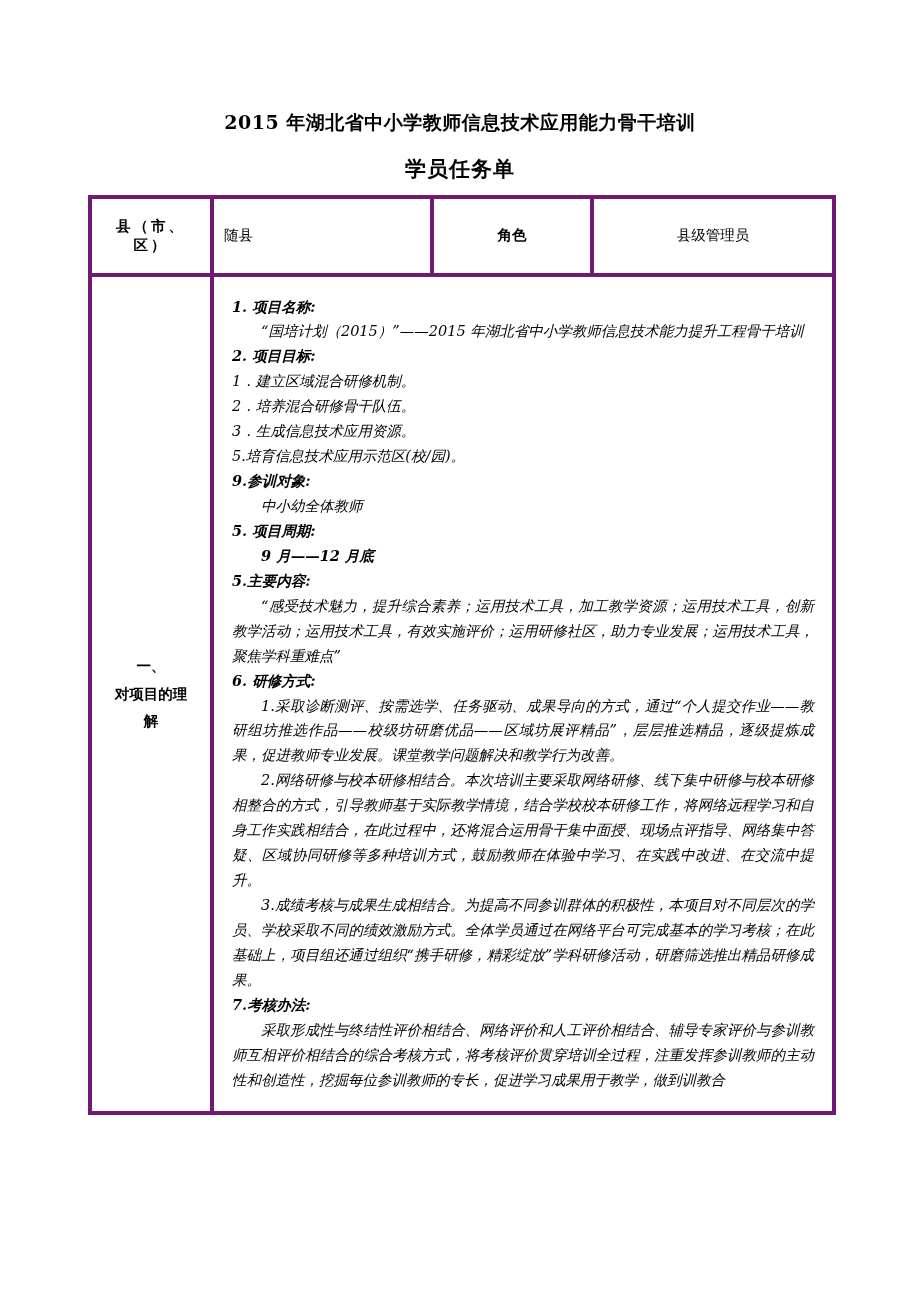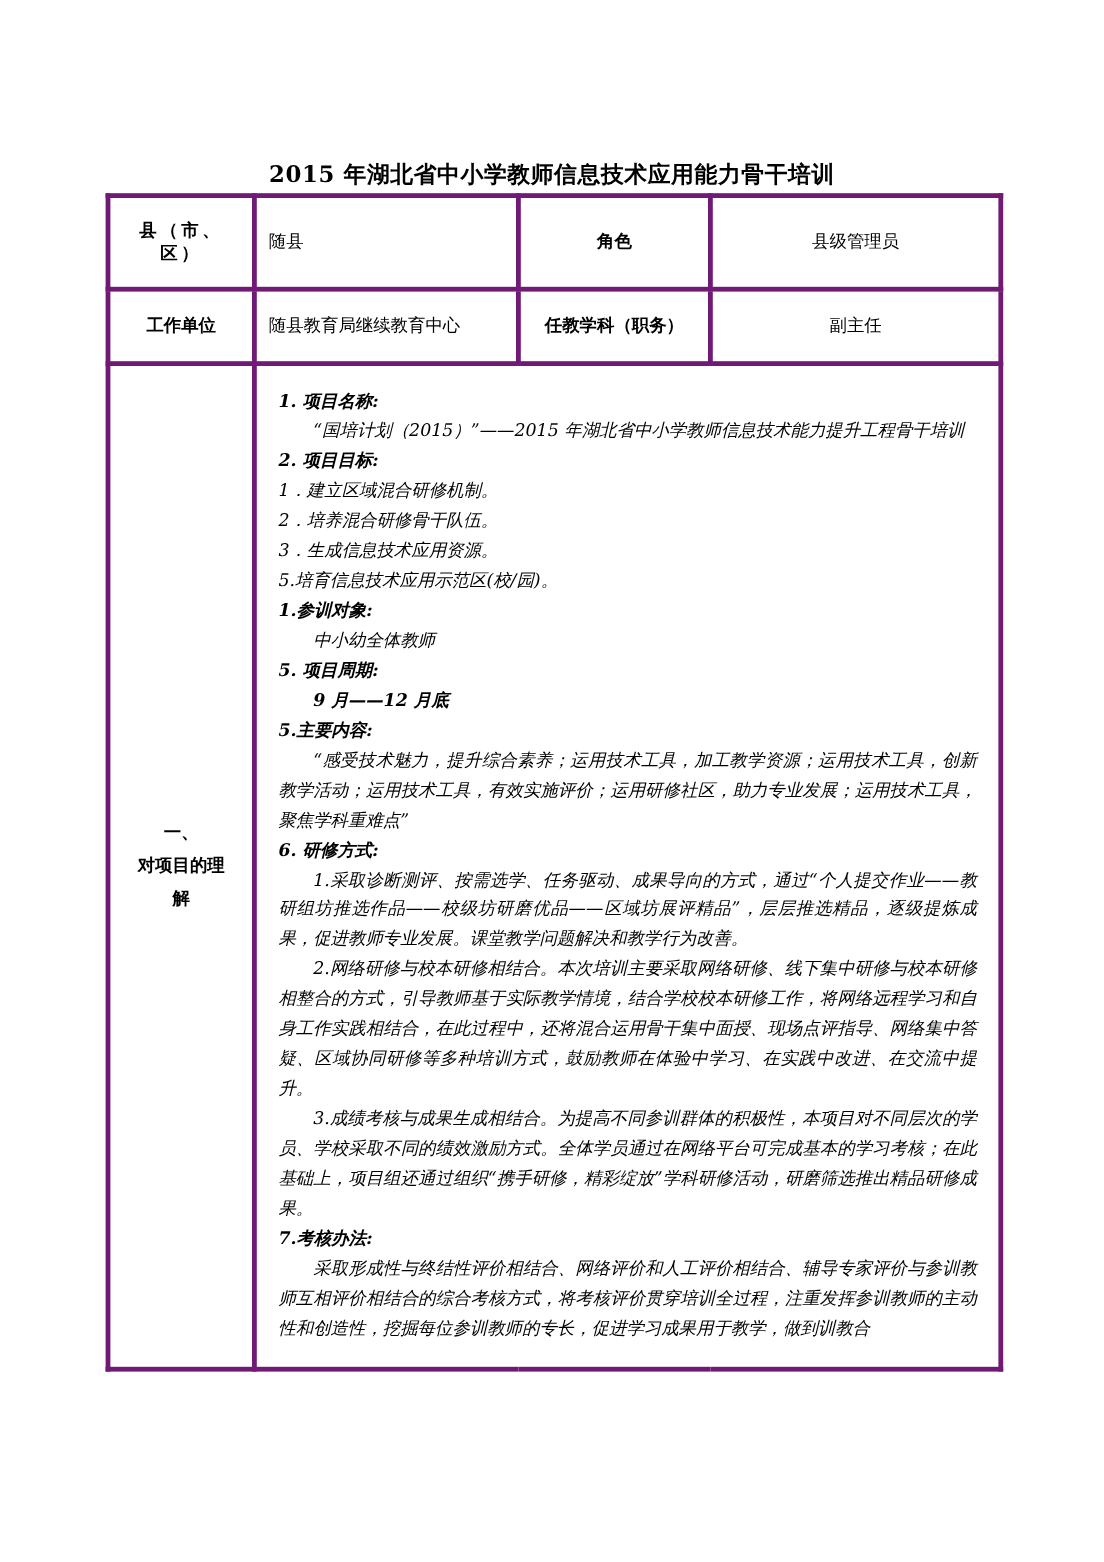--- a/index.html
+++ b/index.html
@@ -18,21 +18,20 @@
   .page {
     width: 920px;
     height: 1302px;
     box-sizing: border-box;
     padding: 0 88px;
     position: relative;
   }
   .title-block {
     text-align: center;
     padding-top: 108px;
-    margin-top: 24px;
   }
   .doc-title-1 {
     font-size: 19px;
     font-weight: bold;
     letter-spacing: 0.5px;
     line-height: 1.5;
   }
   .doc-title-2 {
     font-size: 21px;
     font-weight: bold;
@@ -97,56 +96,51 @@
   .b { font-weight: bold; }
   .just { text-align: justify; font-style: italic; }
 </style>
 </head>
 <body>
 
 <div class="page">
 
   <div class="title-block">
     <div class="doc-title-1">2015 年湖北省中小学教师信息技术应用能力骨干培训</div>
+    <div class="doc-title-2">学员任务单</div>
   </div>
 
   <table class="main">
     <colgroup>
       <col style="width:122px">
       <col style="width:220px">
       <col style="width:160px">
       <col style="width:242px">
     </colgroup>
     <tbody>
       <tr>
         <td class="hdr-cell"><span class="spread">县（市、区）</span></td>
         <td class="val-cell left">随县</td>
         <td class="hdr-cell">角色</td>
         <td class="val-cell">县级管理员</td>
       </tr>
       <tr>
-        <td class="hdr-cell">工作单位</td>
-        <td class="val-cell left">随县教育局继续教育中心</td>
-        <td class="hdr-cell">任教学科（职务）</td>
-        <td class="val-cell">副主任</td>
-      </tr>
-      <tr>
         <td class="left-label">
           <div>一、</div>
           <div>对项目的理解</div>
         </td>
         <td colspan="3" class="content-cell just">
           <p class="sec-head">1. 项目名称:</p>
           <p class="ind1">“国培计划（2015）”——2015 年湖北省中小学教师信息技术能力提升工程骨干培训</p>
           <p class="sec-head">2. 项目目标:</p>
           <p class="ind2">1．建立区域混合研修机制。</p>
           <p class="ind2">2．培养混合研修骨干队伍。</p>
           <p class="ind2">3．生成信息技术应用资源。</p>
           <p class="ind2">5.培育信息技术应用示范区(校/园)。</p>
-          <p class="sec-head">1.参训对象:</p>
+          <p class="sec-head">9.参训对象:</p>
           <p class="ind1">中小幼全体教师</p>
           <p class="sec-head">5. 项目周期:</p>
           <p class="ind1 b">9 月——12 月底</p>
           <p class="sec-head">5.主要内容:</p>
           <p class="ind1">“感受技术魅力，提升综合素养；运用技术工具，加工教学资源；运用技术工具，创新教学活动；运用技术工具，有效实施评价；运用研修社区，助力专业发展；运用技术工具，聚焦学科重难点”</p>
           <p class="sec-head">6. 研修方式:</p>
           <p class="ind1">1.采取诊断测评、按需选学、任务驱动、成果导向的方式，通过“个人提交作业——教研组坊推选作品——校级坊研磨优品——区域坊展评精品”，层层推选精品，逐级提炼成果，促进教师专业发展。课堂教学问题解决和教学行为改善。</p>
           <p class="ind1">2.网络研修与校本研修相结合。本次培训主要采取网络研修、线下集中研修与校本研修相整合的方式，引导教师基于实际教学情境，结合学校校本研修工作，将网络远程学习和自身工作实践相结合，在此过程中，还将混合运用骨干集中面授、现场点评指导、网络集中答疑、区域协同研修等多种培训方式，鼓励教师在体验中学习、在实践中改进、在交流中提升。</p>
           <p class="ind1">3.成绩考核与成果生成相结合。为提高不同参训群体的积极性，本项目对不同层次的学员、学校采取不同的绩效激励方式。全体学员通过在网络平台可完成基本的学习考核；在此基础上，项目组还通过组织“携手研修，精彩绽放”学科研修活动，研磨筛选推出精品研修成果。</p>
           <p class="sec-head">7.考核办法:</p>

